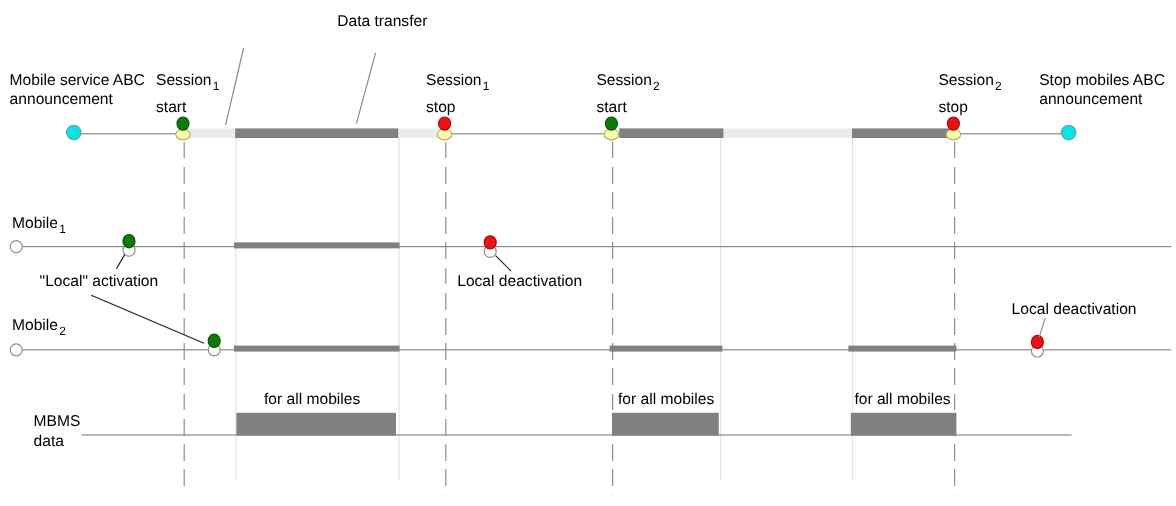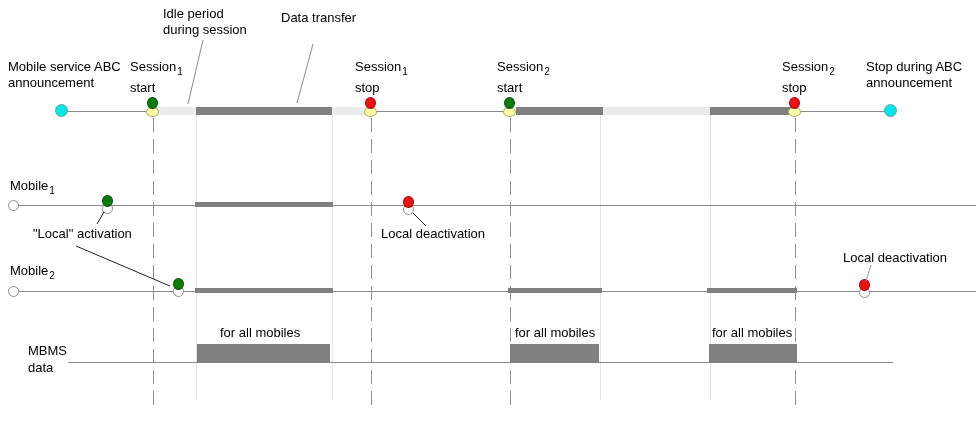--- a/index.html
+++ b/index.html
@@ -91,27 +91,25 @@
 
   <svg id="leaders" width="980" height="422">
     <line x1="203" y1="40" x2="188" y2="104" stroke="#8a8a8a" stroke-width="1"></line>
     <line x1="313" y1="44" x2="297" y2="103" stroke="#8a8a8a" stroke-width="1"></line>
     <line x1="97" y1="224" x2="104" y2="212" stroke="#222222" stroke-width="1"></line>
     <line x1="76" y1="246" x2="170" y2="286" stroke="#222222" stroke-width="1"></line>
     <line x1="413" y1="213" x2="426" y2="226" stroke="#222222" stroke-width="1"></line>
     <line x1="871" y1="265" x2="866" y2="281" stroke="#999999" stroke-width="1"></line>
   </svg>
 
-  <div class="lbl" style="left:163px;top:6px">Idle period
-during session</div>
   <div class="lbl" style="left:281px;top:10px">Data transfer</div>
 
   <div class="lbl" style="left:8px;top:59px">Mobile service ABC
 announcement</div>
-  <div class="lbl" style="left:866px;top:59px">Stop during ABC
+  <div class="lbl" style="left:866px;top:59px">Stop mobiles ABC
 announcement</div>
 
   <div class="lbl" style="left:130px;top:59px"><span>Session</span><sub>1</sub><br><span>start</span></div>
   <div class="lbl" style="left:355px;top:59px"><span>Session</span><sub>1</sub><br><span>stop</span></div>
   <div class="lbl" style="left:497px;top:59px"><span>Session</span><sub>2</sub><br><span>start</span></div>
   <div class="lbl" style="left:782px;top:59px"><span>Session</span><sub>2</sub><br><span>stop</span></div>
 
   <div class="lbl" style="left:10px;top:178px"><span>Mobile</span><sub>1</sub></div>
   <div class="lbl" style="left:10px;top:263px"><span>Mobile</span><sub>2</sub></div>
 

